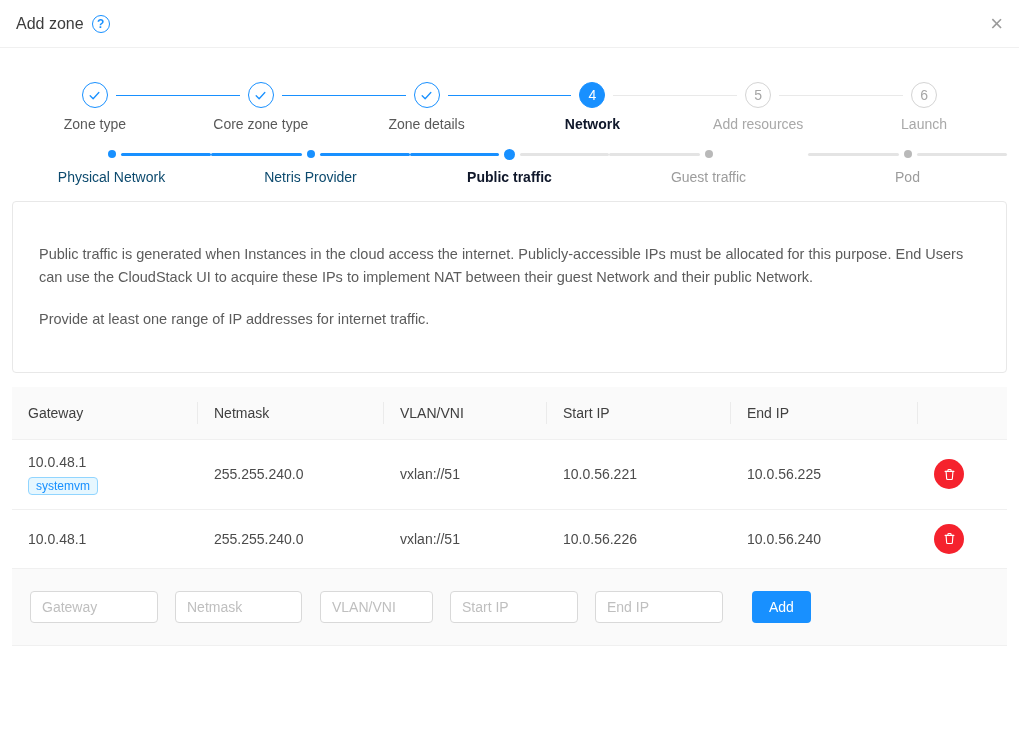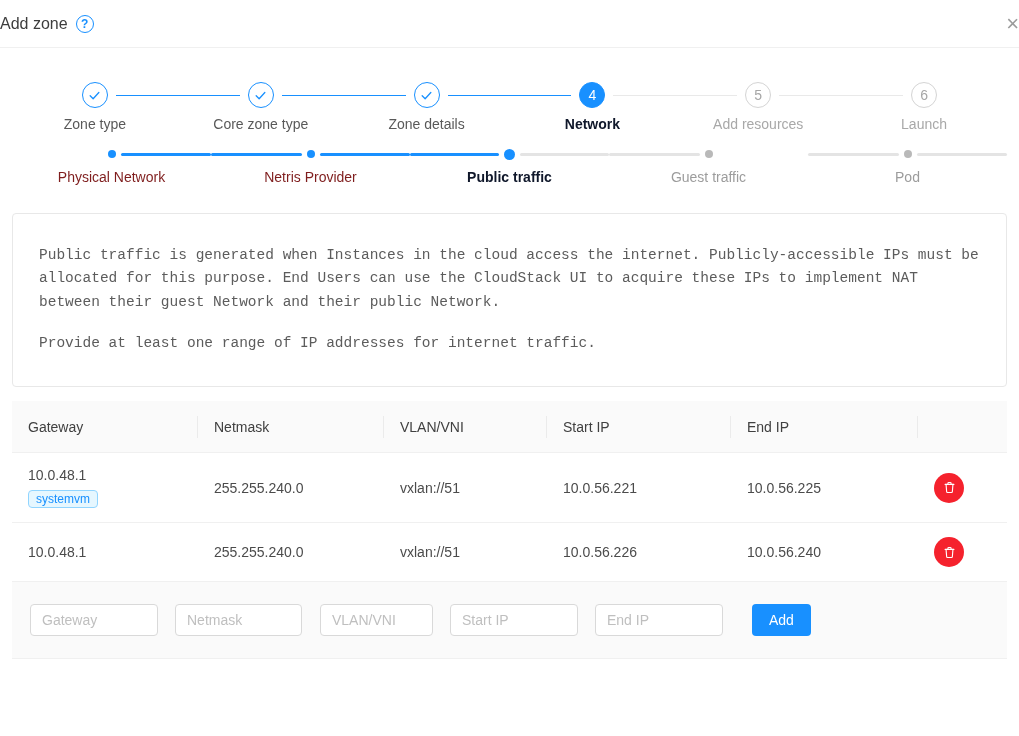--- a/index.html
+++ b/index.html
@@ -1,20 +1,20 @@
 <!DOCTYPE html>
 <html><head>
 <meta charset="utf-8">
 <style>
   * { margin:0; padding:0; box-sizing:border-box; }
   html,body { width:1019px; height:736px; background:#fff; overflow:hidden;
     font-family:"Liberation Sans","DejaVu Sans",sans-serif; }
 
   
-  .modal-header { height:48px; display:flex; align-items:center; padding:0 0;
+  .modal-header { height:48px; display:flex; align-items:center; padding:0 16px;
     border-bottom:1px solid #f0f0f0; }
   .modal-title { font-size:16px; font-weight:500; color:#3d3d3d; }
   .help-icon { width:18px; height:18px; margin-left:8px; border:1px solid #1890ff;
     border-radius:50%; color:#1890ff; font-size:12px; line-height:16px; text-align:center;
     cursor:pointer; font-weight:600; }
   .close-icon { margin-left:auto; font-size:22px; color:#9b9b9b; cursor:pointer; line-height:1; }
 
   .content { padding:0 12px; }
 
   
@@ -36,27 +36,27 @@
   
   .dots { display:flex; margin-top:16px; }
   .dot-step { flex:1; display:flex; flex-direction:column; align-items:center; }
   .dot-row { display:flex; align-items:center; width:100%; height:12px; }
   .dline { flex:1; height:3px; border-radius:2px; background:#e4e4e4; }
   .dline.blue { background:#1890ff; }
   .dline.hidden { background:transparent; }
   .dot { width:8px; height:8px; border-radius:50%; background:#b9b9b9; flex:none; margin:0 5px; }
   .dot.done { background:#1890ff; }
   .dot.current { background:#1890ff; width:11px; height:11px; }
-  .dot-label { margin-top:9px; font-size:14px; color:#7f1d1d; }
+  .dot-label { margin-top:9px; font-size:14px; color:#0c4a6e; }
   .dot-label.current { color:#0f172a; font-weight:700; }
   .dot-label.todo { color:#9c9c9c; }
 
   
-  .info-card { margin-top:28px; border:1px solid #e8e8e8; border-radius:4px;
-    padding:30px 26px; color:#5c5c5c; font-size:14.5px; line-height:1.62;font-family:Liberation Mono, monospace; }
+  .info-card { margin-top:16px; border:1px solid #e8e8e8; border-radius:4px;
+    padding:41px 26px; color:#5c5c5c; font-size:14.5px; line-height:1.62; }
   .info-card p + p { margin-top:18px; }
 
   
   .table-wrap { margin-top:14px; }
   table { width:100%; border-collapse:collapse; table-layout:fixed; }
   col.c1{width:186px} col.c2{width:186px} col.c3{width:163px} col.c4{width:184px}
   col.c5{width:187px} col.c6{width:89px}
   thead th { background:#fafafa; text-align:left; font-weight:500; color:#404040;
     font-size:14px; padding:16px; height:52px; position:relative; }
   thead th:not(:last-child)::after { content:""; position:absolute; right:0; top:50%;

